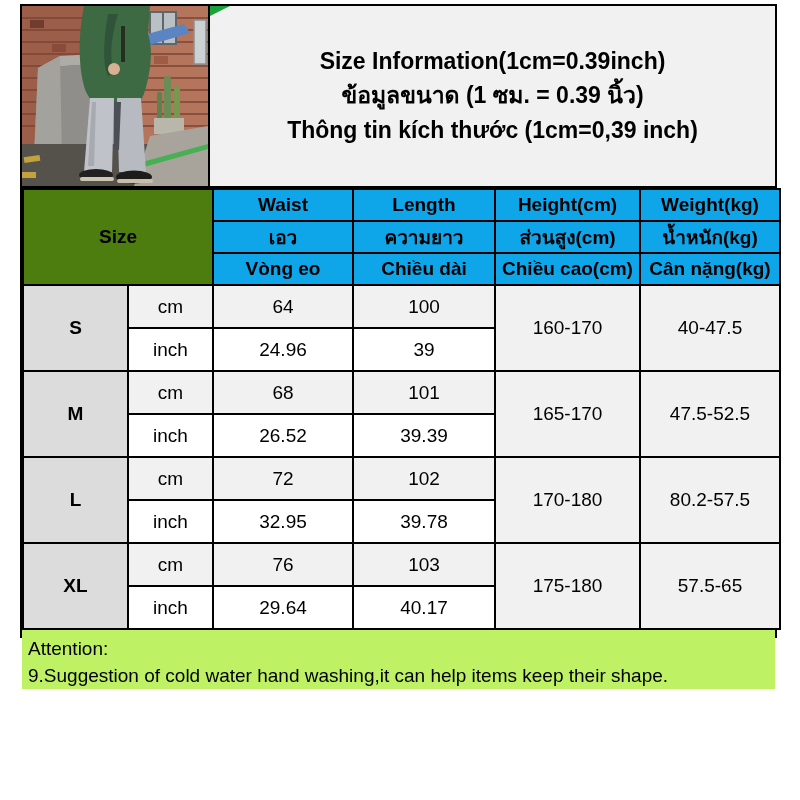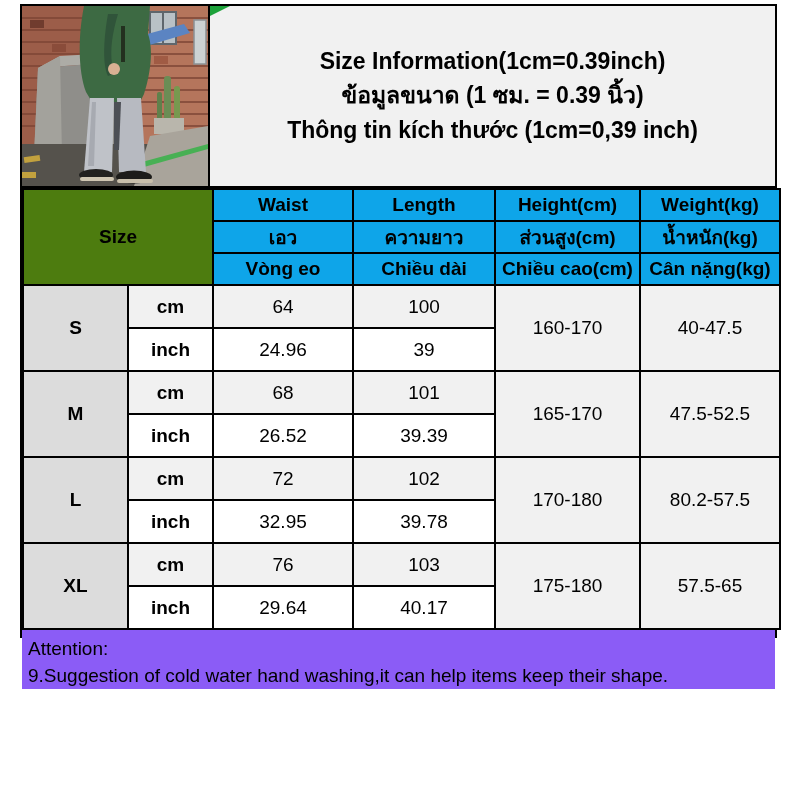--- a/index.html
+++ b/index.html
@@ -61,29 +61,29 @@
     vertical-align: middle;
     padding: 0;
     font-size: 19px;
     overflow: hidden;
   }
   tr.hrow { height: 32px; }
   tr.brow { height: 43px; }
   td.size-head { font-size: 33px; font-weight: bold; background: #4d7c0f; }
   td.hd  { font-weight: bold; background: #0ea5e9; }
   td.size-cell { font-weight: bold; font-size: 20px; background: #dcdcdc; }
-  td.unit-cell { font-weight: bold; }
+  td.unit-cell { font-weight: normal; }
   td.c-light { background: #f1f1f1; }
   td.c-white { background: #ffffff; }
   
   .attention {
     padding: 5px 10px 0 6px;
     font-size: 19px;
     line-height: 1.43;
-    background: #8b5cf6;
+    background: #bef264;
   }
 </style>
 </head>
 <body>
 
 <div class="sheet">
 
   <div class="top-row">
     <div class="photo-cell">
 

